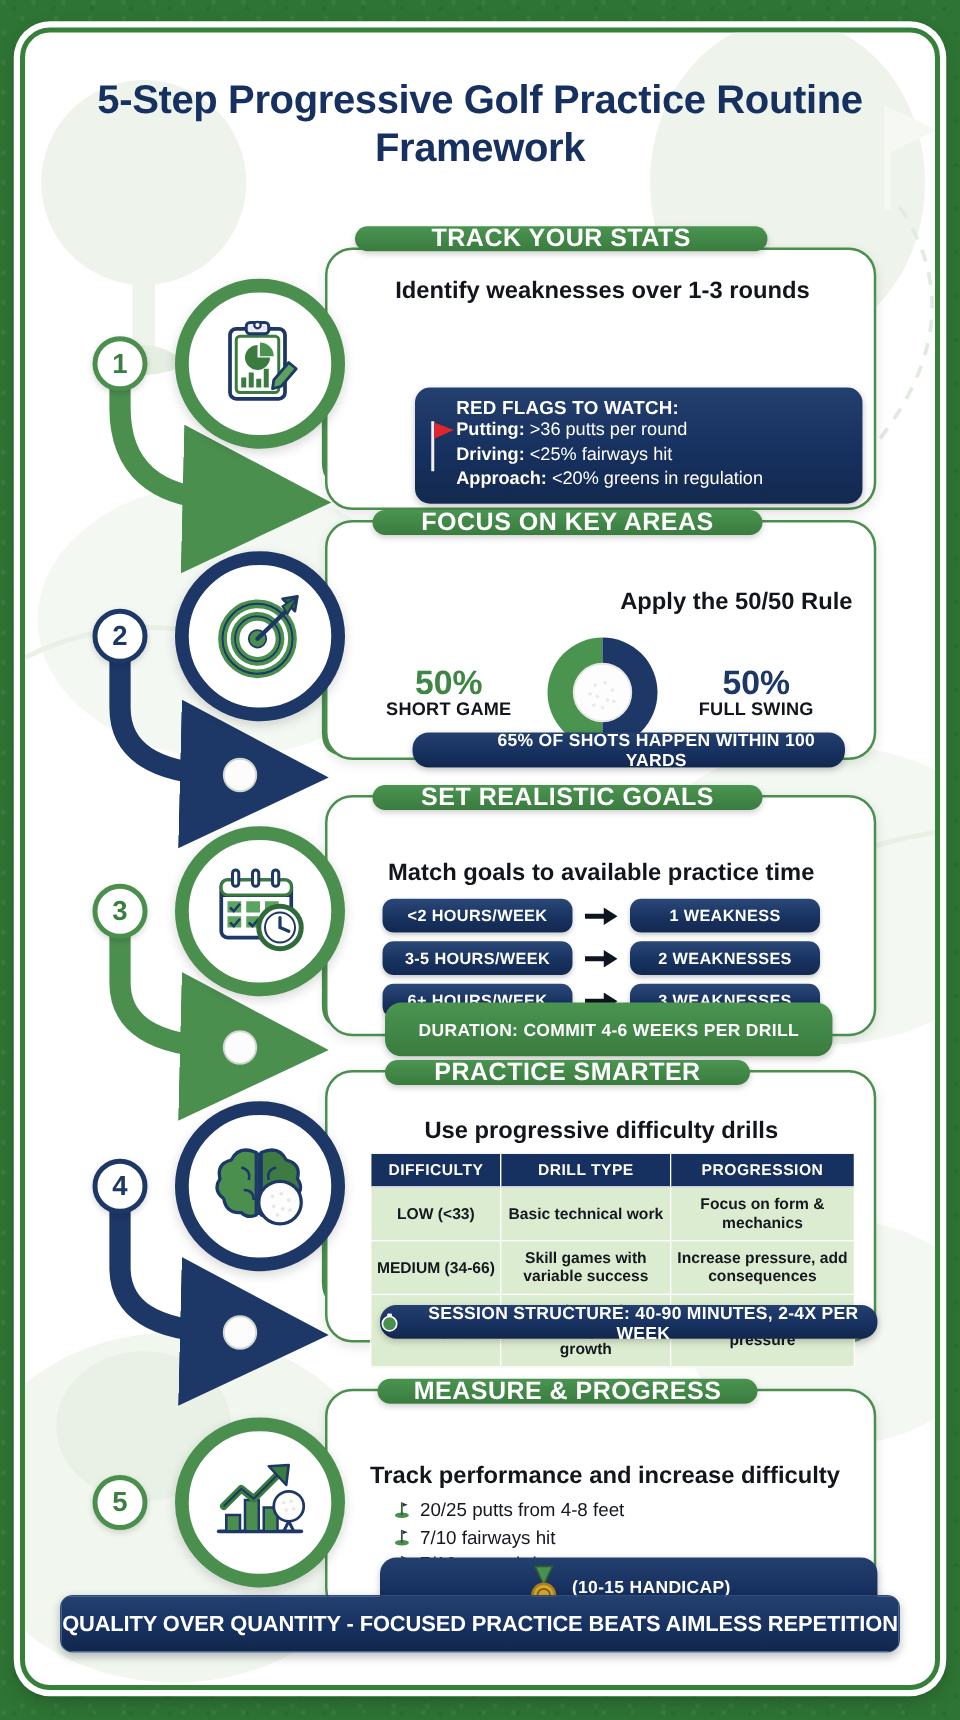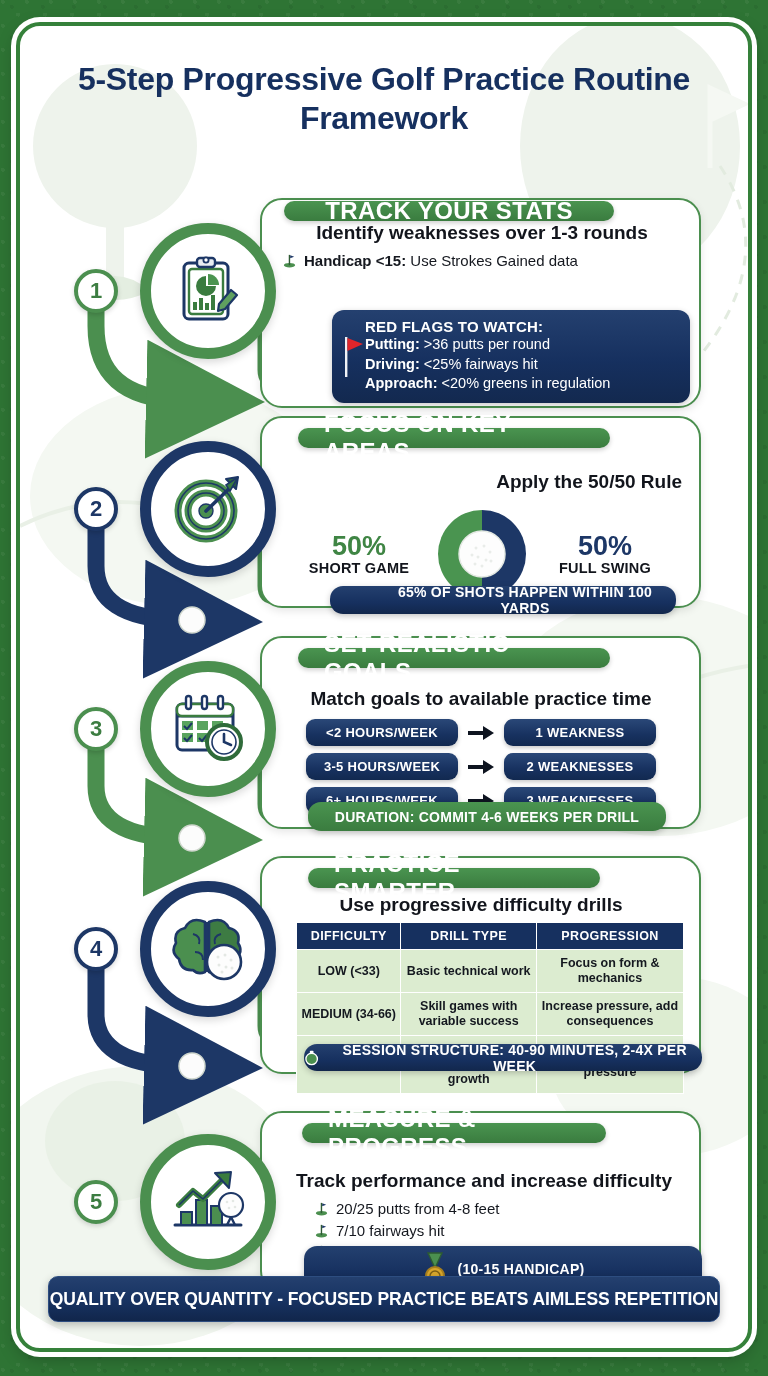--- a/index.html
+++ b/index.html
@@ -50,26 +50,25 @@
     border: 2.5px solid #4b8f4f;
     border-radius: 22px;
     box-shadow: 0 3px 9px rgba(0,0,0,.10);
   }
   .badge {
     position: absolute;
     height: 20px;
     border-radius: 18px;
     background: linear-gradient(180deg,#4a9450 0%,#3a7c3f 100%);
     color: #fff;
-    font-size: 24px; font-weight: 700; letter-spacing: .4px;
+    font-size: 20px; font-weight: 700; letter-spacing: .4px;
     display: flex; align-items: center; justify-content: center;
     box-shadow: 0 2px 5px rgba(0,0,0,.20);
     z-index: 6;
     padding: 0 26px;
-    margin-top: 20px;
   }
   .icon-ring {
     position: absolute;
     width: 136px; height: 136px;
     border-radius: 50%;
     background: #fff;
     border: 11px solid #4b8f4f;
     z-index: 5;
     display: flex; align-items: center; justify-content: center;
     box-shadow: 0 3px 9px rgba(0,0,0,.16);
@@ -239,28 +238,20 @@
         <path d="M48 50 L60 36 l6 5 -12 14 -7 2z" fill="#5fa05f" stroke="#1d3766" stroke-width="2.2" stroke-linejoin="round"></path>
       </svg>
     </div>
     <div class="num" style="left:54px;top:243px;">
       <span>1</span>
     </div>
 
     <div style="position:absolute;left:262px;top:196px;width:400px;">
       <div class="headline">Identify weaknesses over 1-3 rounds</div>
       <div class="blist">
-        <div class="bitem">
-          <svg class="flag-bullet" width="15" height="15" viewBox="0 0 16 16">
-            <ellipse cx="8" cy="13" rx="6" ry="2.4" fill="#4b8f4f"></ellipse>
-              <rect x="7.2" y="2" width="1.5" height="11" fill="#2e5a34"></rect>
-              <path d="M8.7 2.3 L13 4 L8.7 5.7z" fill="#1d3766"></path>
-          </svg>
-          <span><b>Handicap &lt;15:</b> <span>Use Strokes Gained data</span></span>
-        </div>
       </div>
     </div>
 
     <div class="navybox" style="position:absolute;left:312px;top:284px;width:358px;padding:8px 12px 9px 12px;">
       <div style="display:flex;gap:1px;align-items:center;">
         <svg width="20" height="44" viewBox="0 0 20 44" style="flex:0 0 auto;margin-top:1px;">
           <rect x="1" y="2" width="2.4" height="40" fill="#f0f2f6"></rect>
           <path d="M3.4 3 L19 9 L3.4 16z" fill="#e0252b"></path>
         </svg>
         <div style="flex:1;">
@@ -383,21 +374,21 @@
       </div>
       <div class="pillrow">
         <div class="pill l">6+ HOURS/WEEK</div>
         <svg width="26" height="14" viewBox="0 0 26 14">
             <path d="M0 5 h15 v-5 l11 7 -11 7 v-5 h-15z" fill="#0e1420"></path>
           </svg>
         <div class="pill r">3 WEAKNESSES</div>
       </div>
     </div>
 
-    <div class="ribbon green" style="position:absolute;left:288px;top:776px;width:358px;height:29px;">
+    <div class="ribbon green" style="position:absolute;left:288px;top:776px;width:358px;height:43px;">
       <span>DURATION: COMMIT 4-6 WEEKS PER DRILL</span>
     </div>
   </div>
 
   <div class="step">
     <div class="step-card" style="left:240px;top:830px;width:441px;height:218px;"></div>
 
     <div class="badge" style="left:288px;top:822px;width:292px;">
       <span>PRACTICE SMARTER</span>
     </div>

